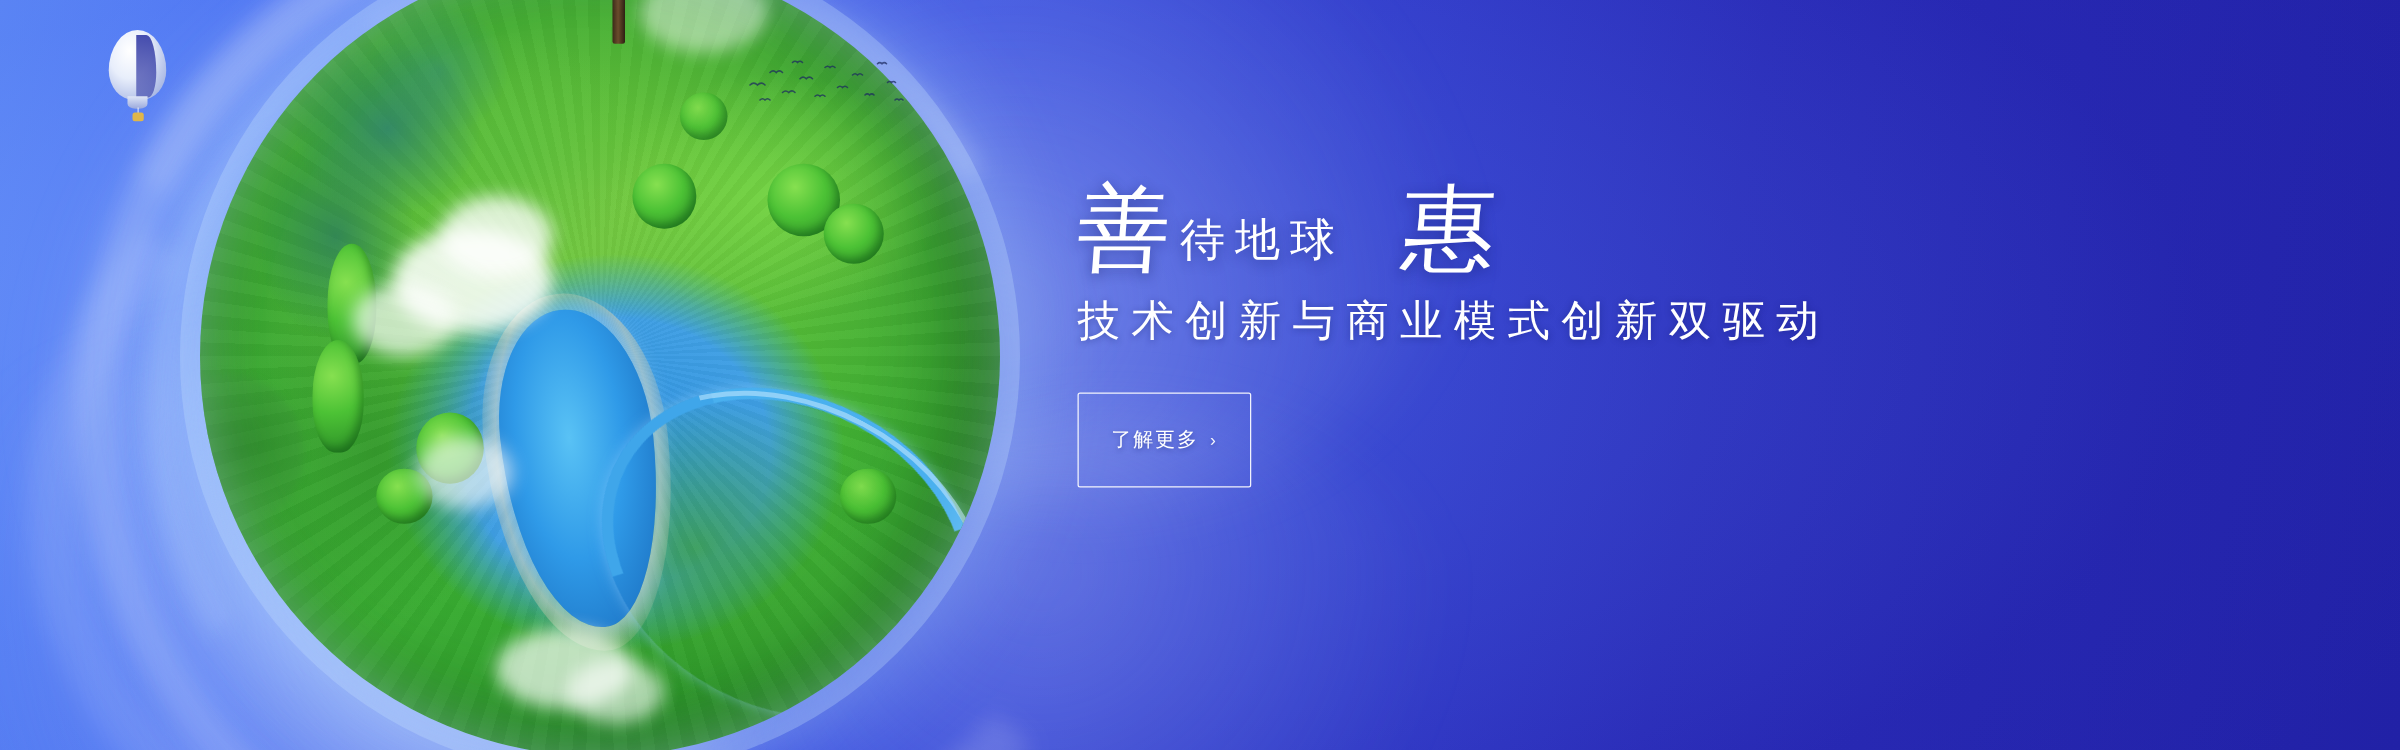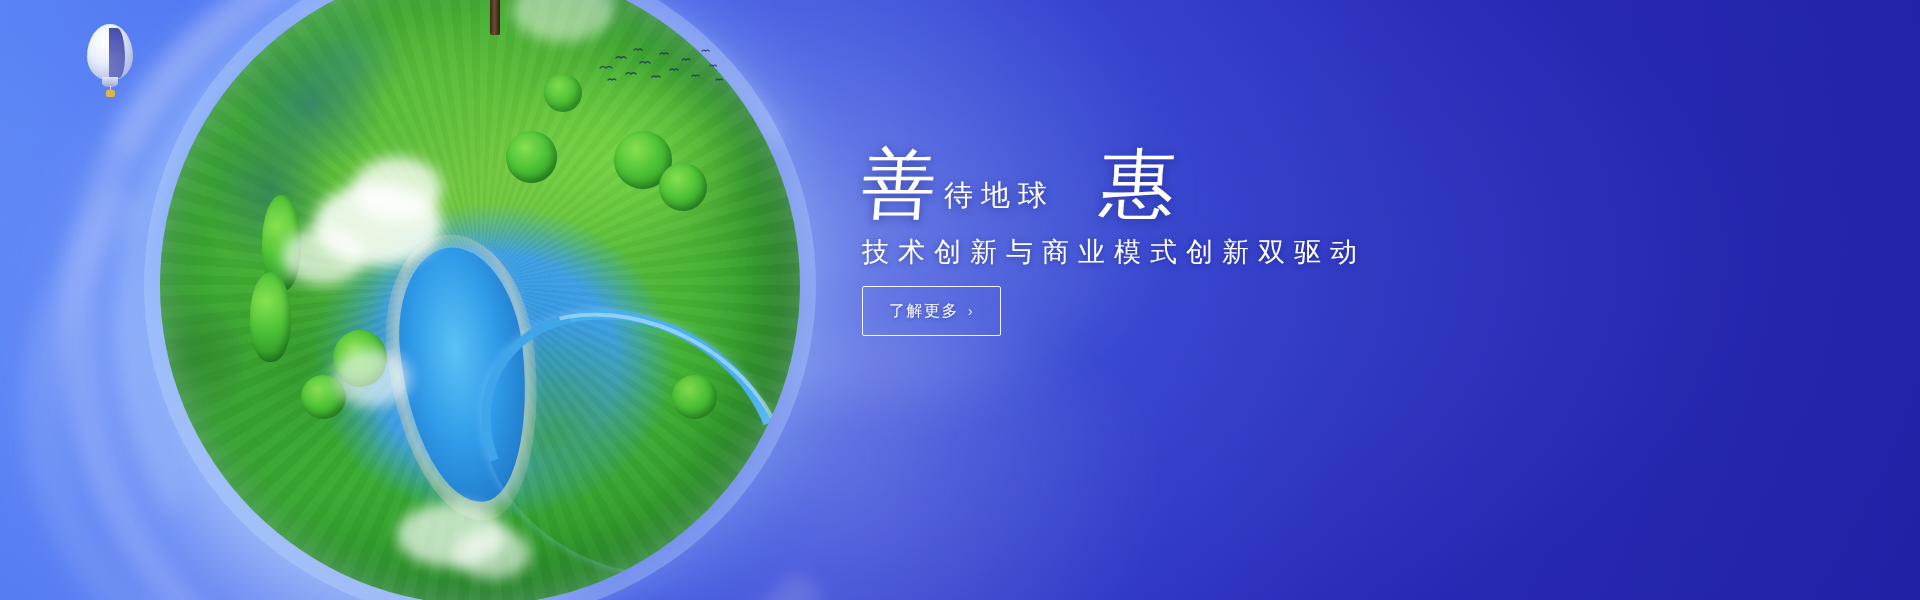--- a/index.html
+++ b/index.html
@@ -138,36 +138,36 @@
   
   .content{position:absolute;left:862px;top:126px;width:700px;}
   .headline{
     display:flex;align-items:flex-end;color:#ffffff;white-space:nowrap;
     font-family:"Liberation Serif","DejaVu Serif",serif;
     text-shadow:0 2px 10px rgba(10,20,90,0.45);
     height:92px;
   }
   .hl-big{font-size:74px;line-height:0.92;font-weight:400;letter-spacing:0;
     transform:skewX(-4deg);}
-  .hl-small{font-size:29px;line-height:1;letter-spacing:8px;font-weight:400;
+  .hl-small{font-size:36px;line-height:1;letter-spacing:8px;font-weight:400;
     padding-bottom:8px;padding-left:8px;font-family:Liberation Serif, serif;}
   .hl-gap{width:46px;}
 
   .subtitle{
-    margin-top:16px;color:#ffffff;font-size:27px;letter-spacing:9px;
+    margin-top:16px;color:#ffffff;font-size:34px;letter-spacing:9px;
     white-space:nowrap;text-shadow:0 1px 6px rgba(10,20,90,0.40);
     font-weight:400;
   }
   .desc{
     margin-top:20px;color:#eef2ff;font-size:17px;letter-spacing:0.6px;
     white-space:nowrap;text-shadow:0 1px 5px rgba(10,20,90,0.40);
   }
   .cta{
-    margin-top:16px;display:inline-flex;align-items:center;
-    gap:9px;height:40px;padding:4px 26px;
+    margin-top:34px;display:inline-flex;align-items:center;
+    gap:9px;height:40px;padding:17px 26px;
     border:1px solid rgba(255,255,255,0.92);border-radius:2px;
     color:#ffffff;font-size:16px;letter-spacing:1.5px;
     background:transparent;cursor:pointer;
     text-shadow:0 1px 4px rgba(10,20,90,0.35);
   }
   .cta .chev{font-size:14px;opacity:.95;}
 </style>
 </head>
 <body>
 

